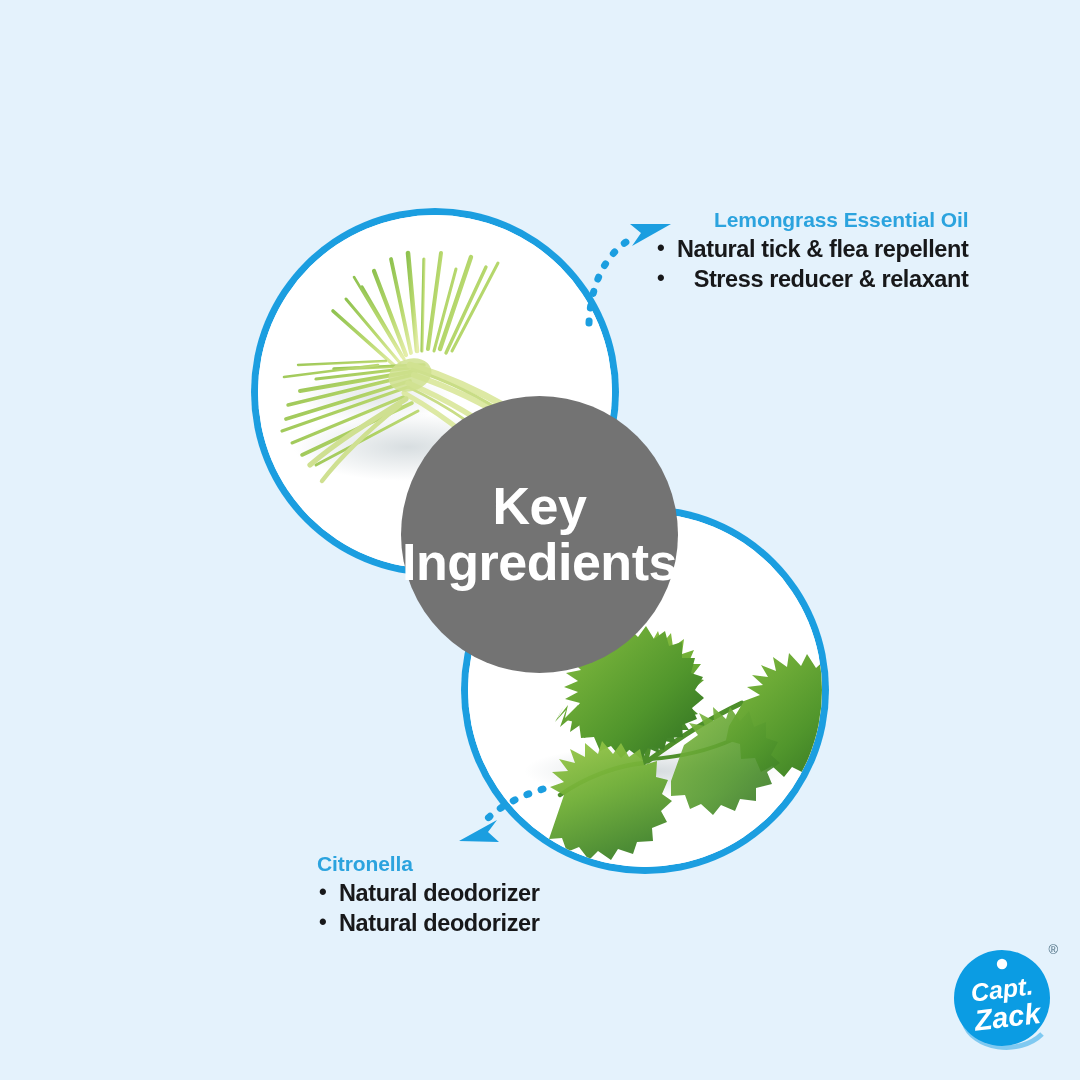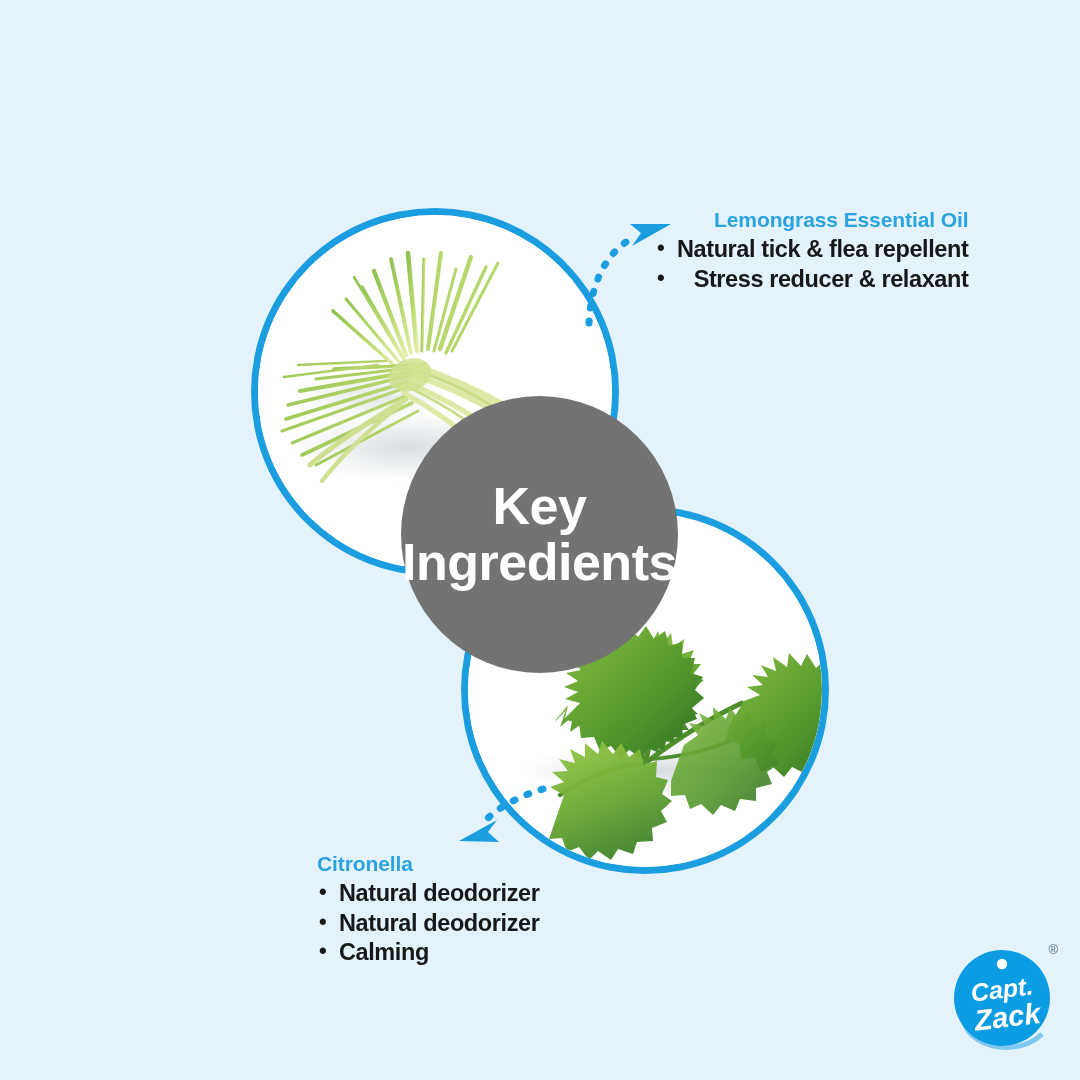--- a/index.html
+++ b/index.html
@@ -235,21 +235,20 @@
       <li>Natural tick &amp; flea repellent</li>
       <li>Stress reducer &amp; relaxant</li>
     </ul>
   </div>
 
   <div class="info-block" style="left:317px; top:852px;">
     <div class="info-head">Citronella</div>
     <ul class="info-list">
       <li>Natural deodorizer</li>
       <li>Natural deodorizer</li>
-      <li>Calming</li>
     </ul>
   </div>
 
   <div class="logo">
     <svg viewBox="0 0 108 120">
 
       <path d="M14 84 C 22 112 70 118 92 96" fill="none" stroke="#2ba7e8" stroke-width="5" opacity="0.55"></path>
 
       <circle cx="52" cy="60" r="48" fill="#0b9ce3"></circle>
 

